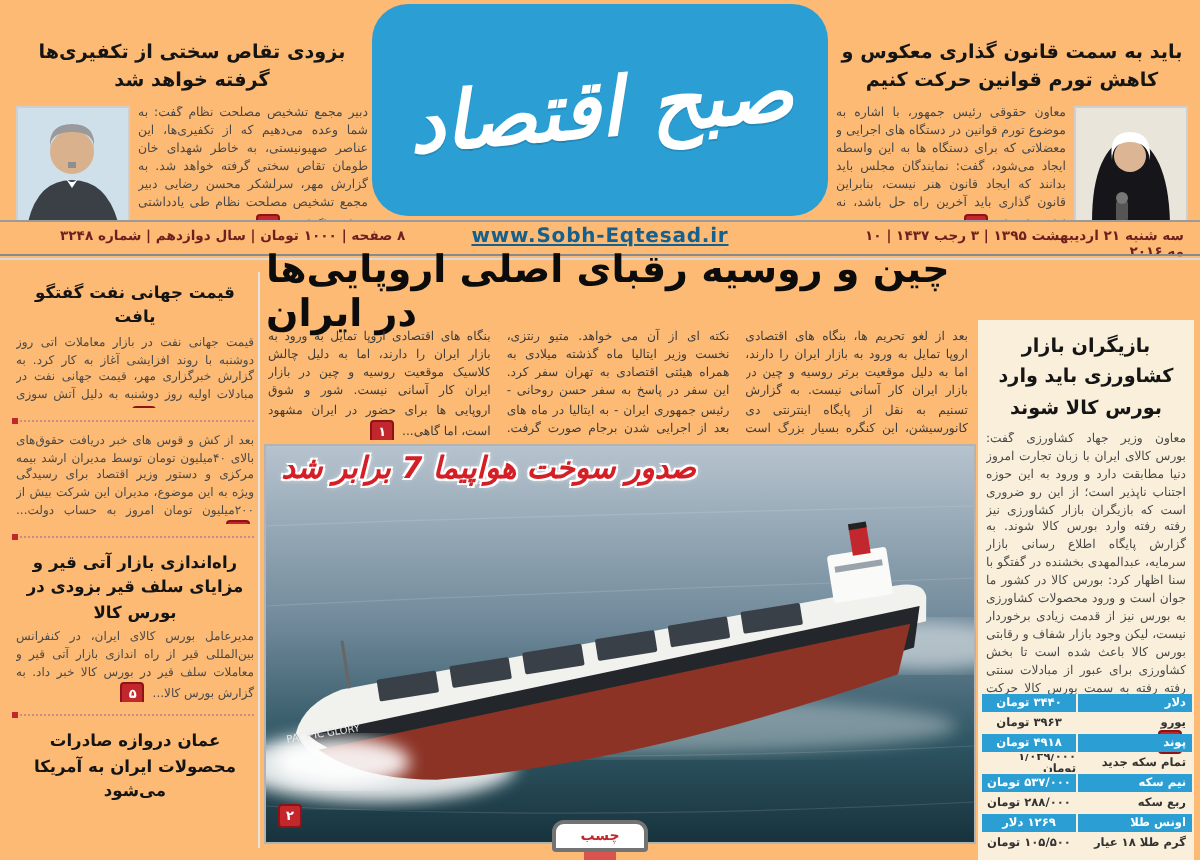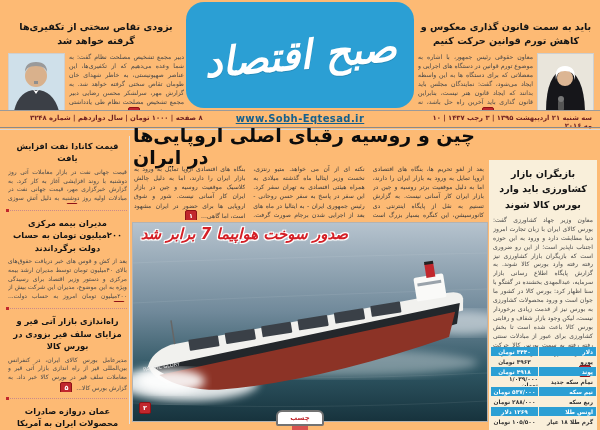--- a/index.html
+++ b/index.html
@@ -200,29 +200,28 @@
   <span class="ref photo-ref">۲</span>
   <div class="emblem">
     <div class="emblem-box">چسب</div>
     <div class="emblem-ribbon"></div>
   </div>
 
   <div class="vline"></div>
 
   <div class="leftcol">
     <div class="item">
-      <h3>قیمت کانادا نفت افزایش یافت</h3>
+      <h3>قیمت جهانی نفت گفتگو یافت</h3>
       <p class="p1">
         <span>قیمت جهانی نفت در بازار معاملات آتی روز دوشنبه با روند افزایشی آغاز به کار کرد. به گزارش خبرگزاری مهر، قیمت جهانی نفت در مبادلات اولیه روز دوشنبه به دلیل آتش سوزی وسیع در کانادا و...</span>
         <span class="ref">۳</span>
       </p>
     </div>
     <div class="divider"></div>
     <div class="item">
-      <h3>مدیران بیمه مرکزی ۲۰۰میلیون تومان به حساب دولت برگرداندند</h3>
       <p class="p2">
         <span>بعد از کش و قوس های خبر دریافت حقوق‌های بالای ۴۰میلیون تومان توسط مدیران ارشد بیمه مرکزی و دستور وزیر اقتصاد برای رسیدگی ویژه به این موضوع، مدیران این شرکت بیش از ۲۰۰میلیون تومان امروز به حساب دولت...</span>
         <span class="ref">۴</span>
       </p>
     </div>
     <div class="divider"></div>
     <div class="item">
       <h3>راه‌اندازی بازار آتی قیر و مزایای سلف قیر بزودی در بورس کالا</h3>
       <p class="p1">
         <span>مدیرعامل بورس کالای ایران، در کنفرانس بین‌المللی قیر از راه اندازی بازار آتی قیر و معاملات سلف قیر در بورس کالا خبر داد. به گزارش بورس کالا...</span>

